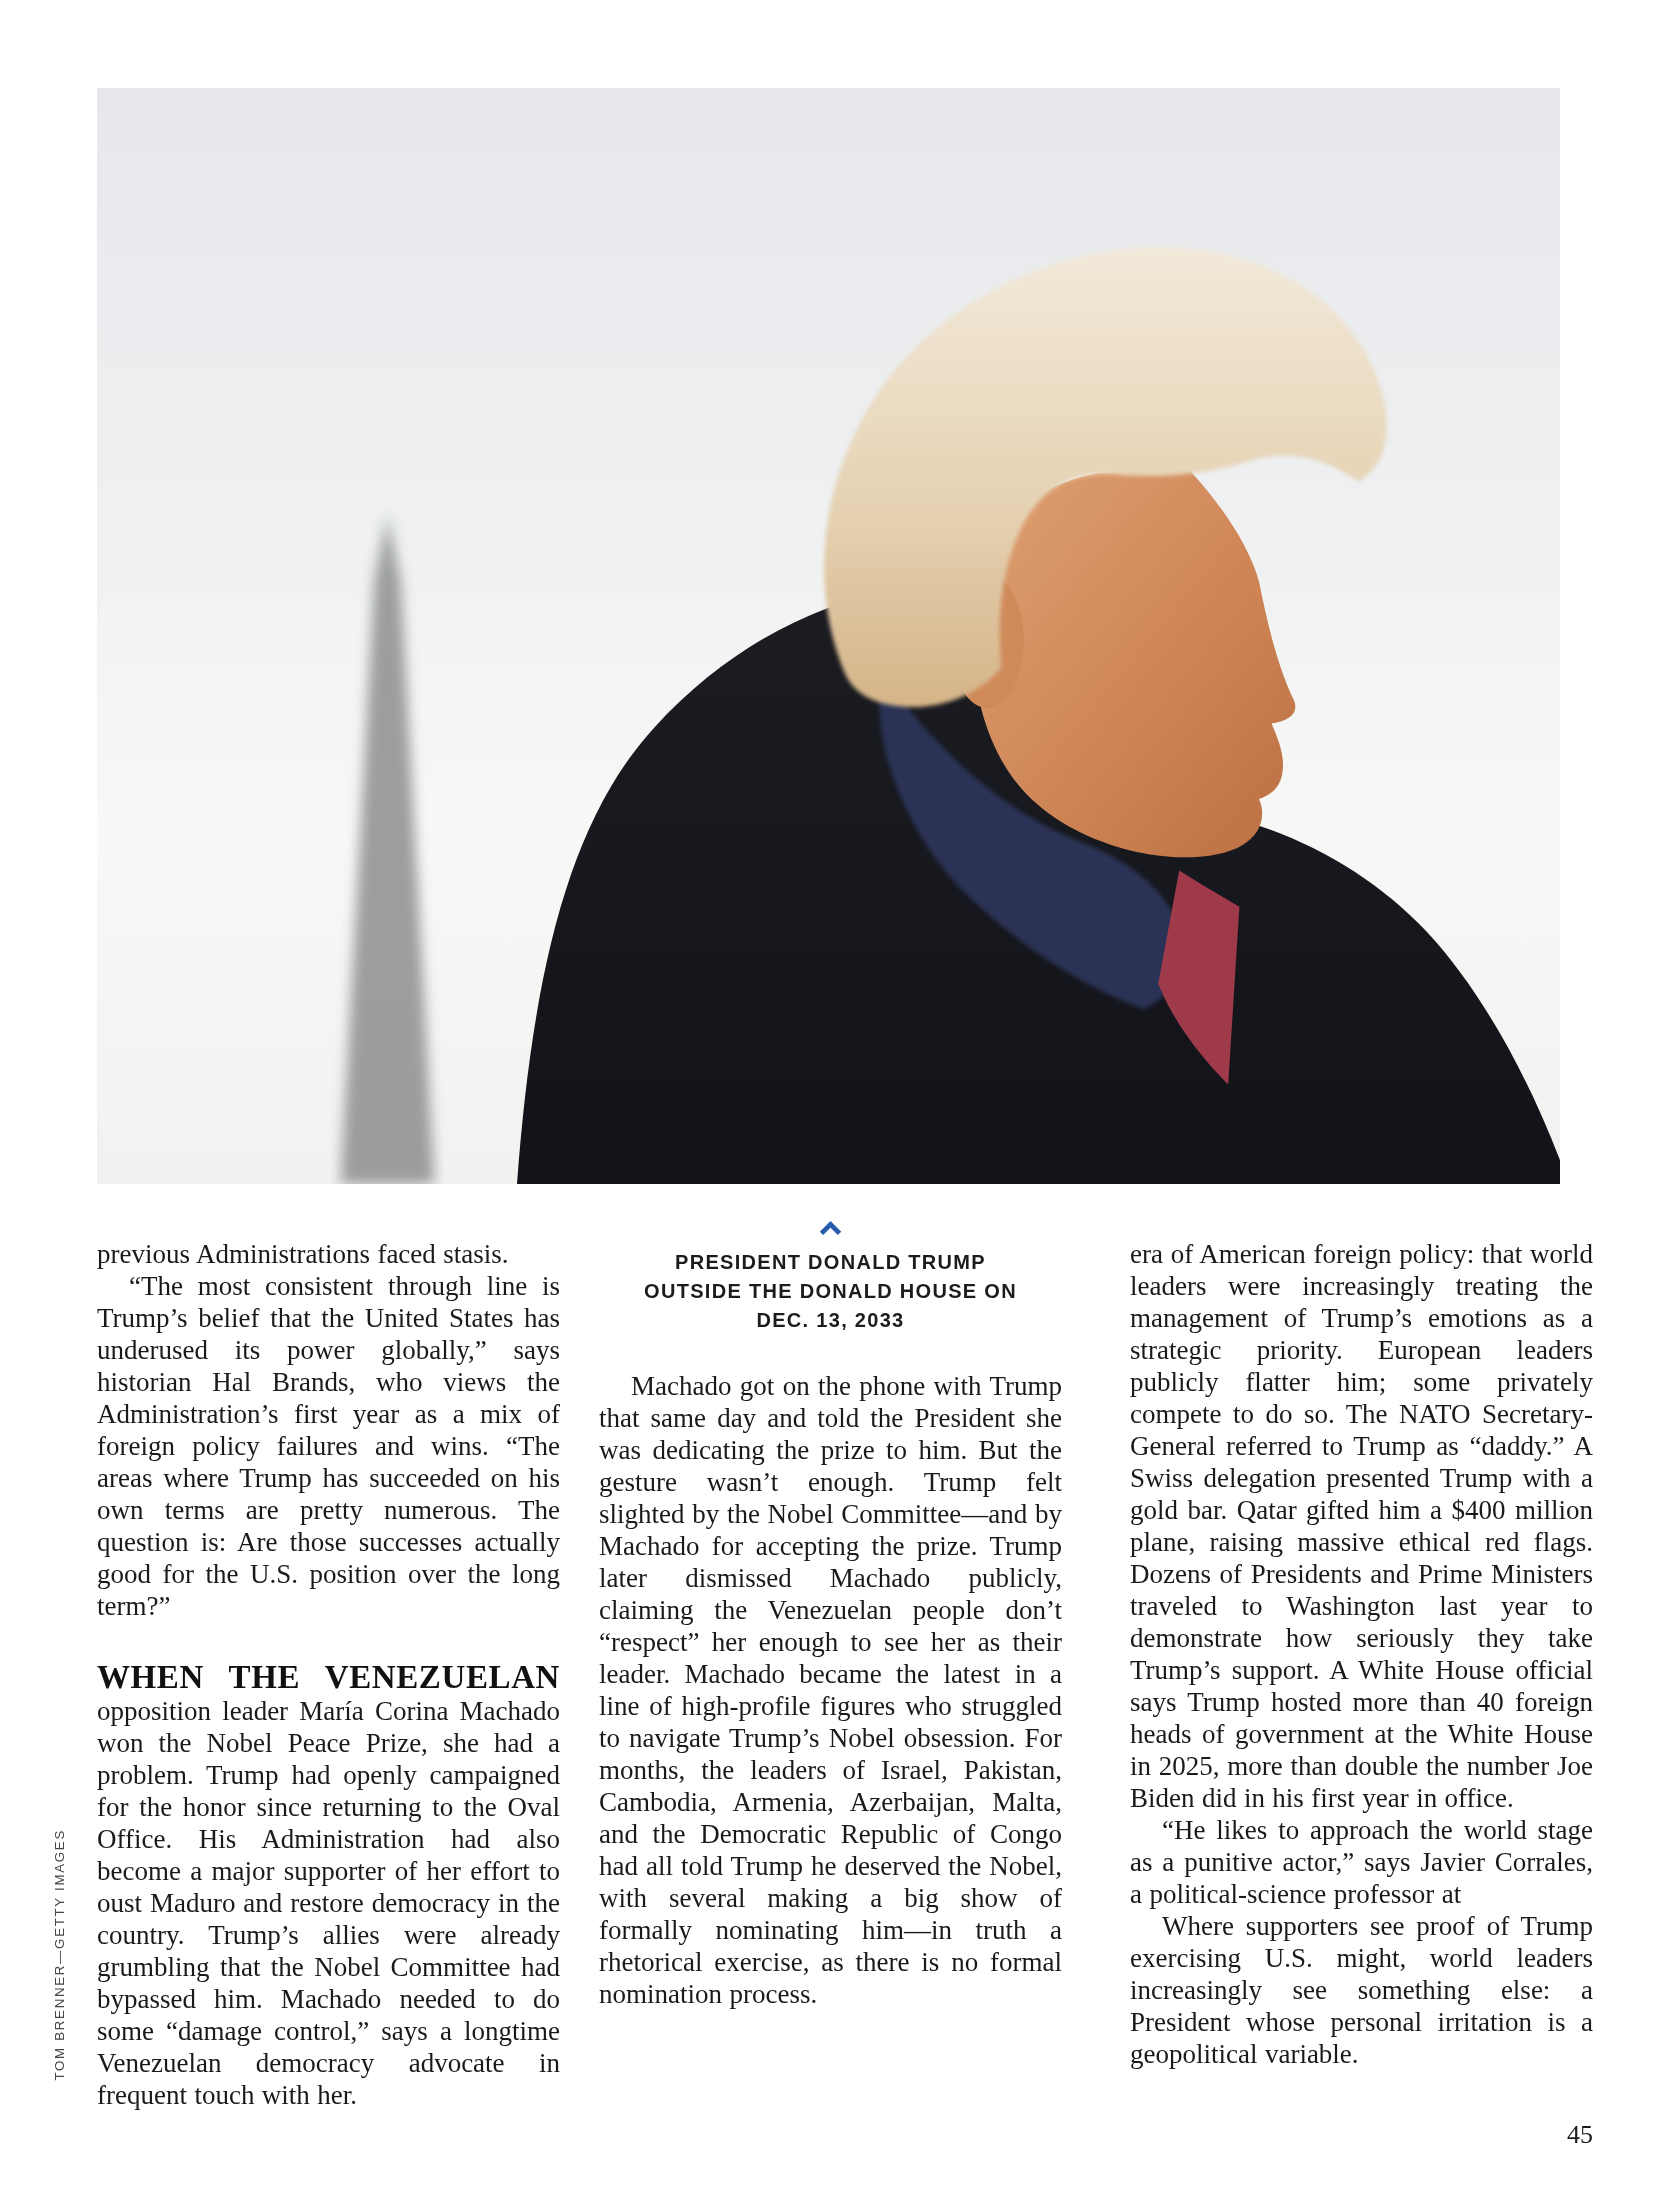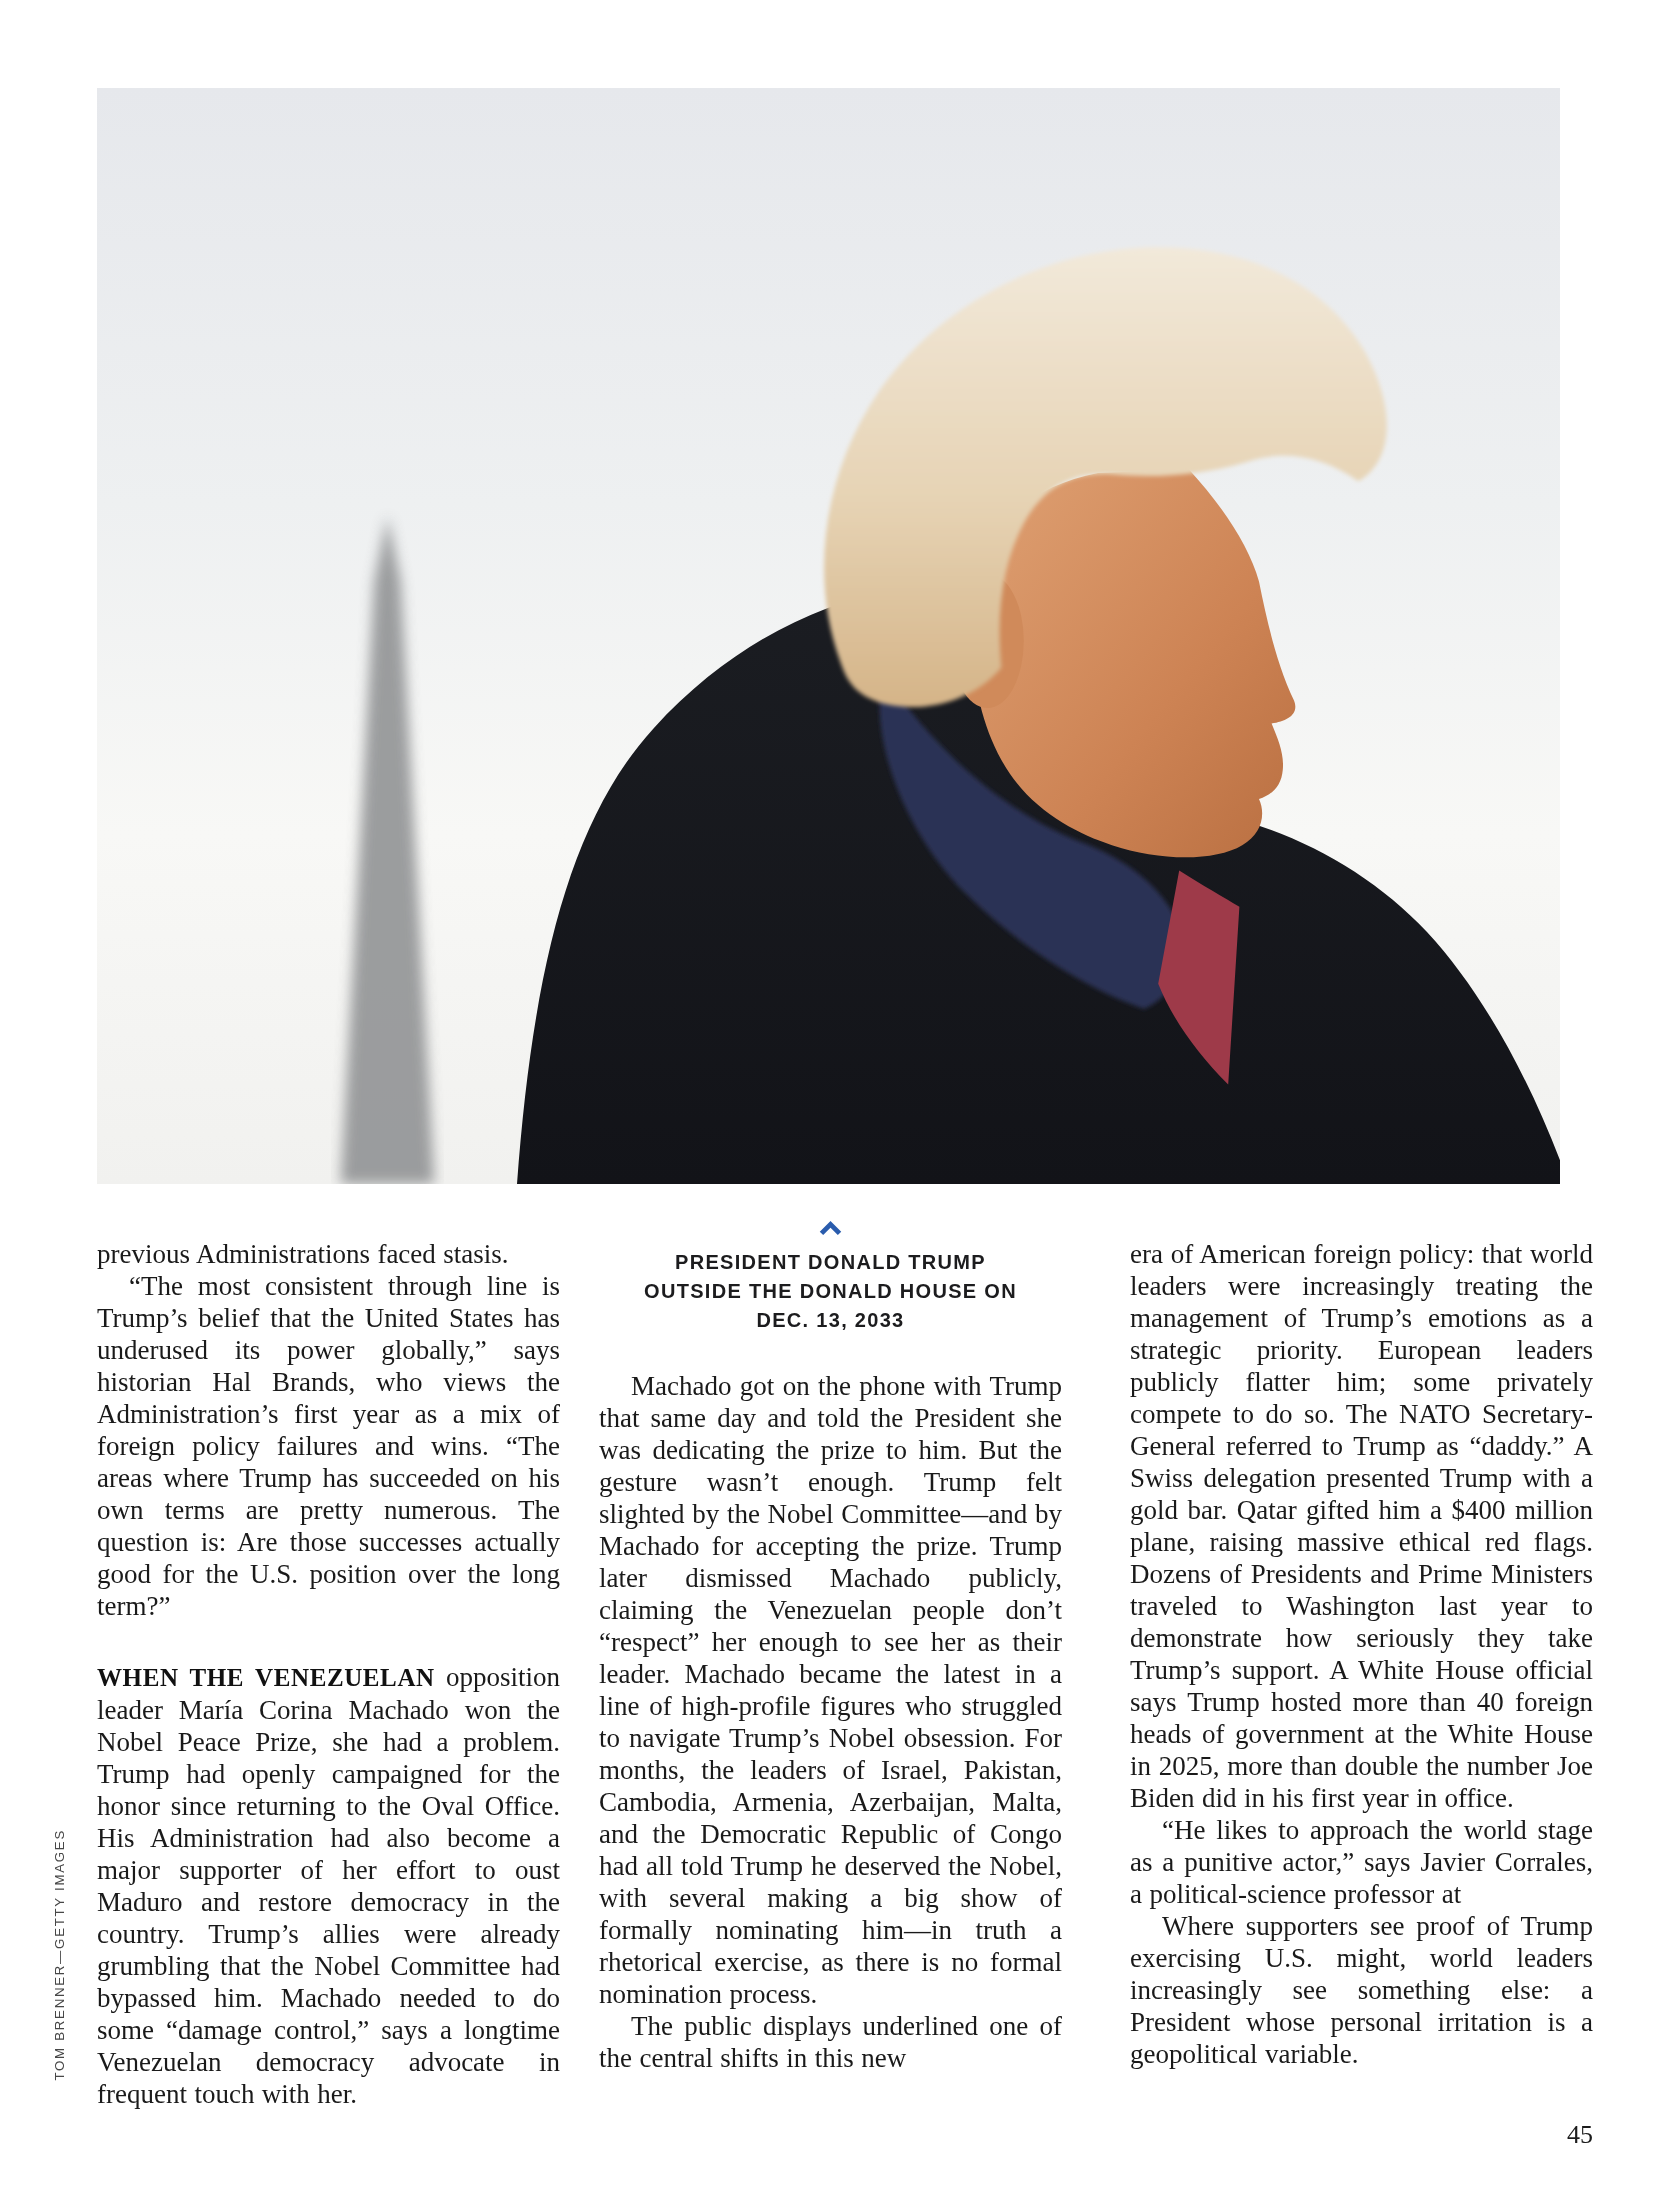--- a/index.html
+++ b/index.html
@@ -17,21 +17,21 @@
   .col-left  { left:97px;  top:1238px; }
   .col-mid   { left:599px;  top:1220px; }
   .col-right { left:1096px; top:1238px;margin-left:34px; }
   .para {
     margin:0; font-size:27px; line-height:32px; text-align:justify;
     color:#1a1a1a; word-spacing:0.7px;
   }
   .indent { text-indent:32px; }
   .section { margin-top:39px; }
   .lead {
-    font-weight:bold; font-size:25px; letter-spacing:0.6px; color:#111;
+    font-weight:bold; font-size:33px; letter-spacing:0.6px; color:#111;
   }
   .caption {
     text-align:center; font-family:"Liberation Sans", sans-serif;
     font-weight:bold; font-size:20px; line-height:29px; letter-spacing:1.3px;
     color:#1c1c1e; margin-bottom:35px;
   }
   .chev { display:block; margin:0 auto 11.2px auto; }
   .cap-line { white-space:nowrap; }
   .credit {
     position:absolute; left:52px; top:1829px;
@@ -143,21 +143,20 @@
   <div class="col col-mid">
     <div class="caption">
       <svg class="chev" width="25" height="17" viewBox="0 0 36 24">
         <polyline points="5,19 18,6 31,19" fill="none" stroke-width="7" stroke="#2a5cad"></polyline>
       </svg>
       <div class="cap-line">PRESIDENT DONALD TRUMP</div>
       <div class="cap-line">OUTSIDE THE DONALD HOUSE ON</div>
       <div class="cap-line">DEC. 13, 2033</div>
     </div>
     <p class="para indent">Machado got on the phone with Trump that same day and told the President she was dedicating the prize to him. But the gesture wasn’t enough. Trump felt slighted by the Nobel Committee—and by Machado for accepting the prize. Trump later dismissed Machado publicly, claiming the Venezuelan people don’t “respect” her enough to see her as their leader. Machado became the latest in a line of high-profile figures who struggled to navigate Trump’s Nobel obsession. For months, the leaders of Israel, Pakistan, Cambodia, Armenia, Azerbaijan, Malta, and the Democratic Republic of Congo had all told Trump he deserved the Nobel, with several making a big show of formally nominating him—in truth a rhetorical exercise, as there is no formal nomination process.</p>
-    <p class="para indent">The public displays underlined one of the central shifts in this new</p>
   </div>
 
   <div class="col col-right">
     <p class="para">era of American foreign policy: that world leaders were increasingly treating the management of Trump’s emotions as a strategic priority. European leaders publicly flatter him; some privately compete to do so. The NATO Secretary-General referred to Trump as “daddy.” A Swiss delegation presented Trump with a gold bar. Qatar gifted him a $400 million plane, raising massive ethical red flags. Dozens of Presidents and Prime Ministers traveled to Washington last year to demonstrate how seriously they take Trump’s support. A White House official says Trump hosted more than 40 foreign heads of government at the White House in 2025, more than double the number Joe Biden did in his first year in office.</p>
     <p class="para indent">“He likes to approach the world stage as a punitive actor,” says Javier Corrales, a political-science professor at</p>
     <p class="para indent">Where supporters see proof of Trump exercising U.S. might, world leaders increasingly see something else: a President whose personal irritation is a geopolitical variable.</p>
   </div>
 
   <div class="page-number">45</div>
 

